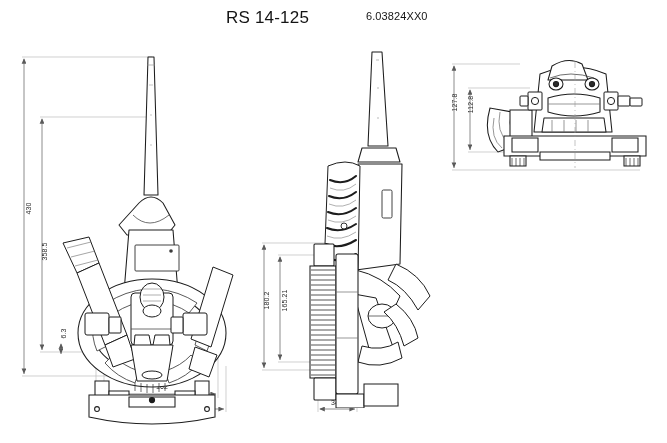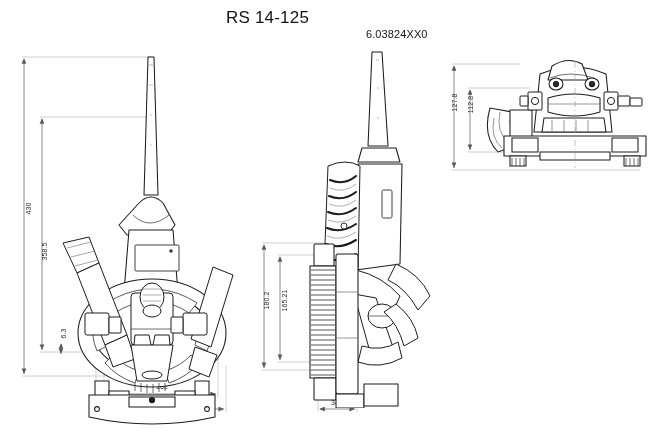--- a/index.html
+++ b/index.html
@@ -12,21 +12,21 @@
   .dim.vert{transform-origin:center center;transform:rotate(-90deg);}
   svg{position:absolute;left:0;top:0;}
   .vw{position:absolute;}
 </style>
 </head>
 <body>
 
 <div id="sheet">
 
   <div class="title" style="left:226px;top:8px;">RS 14-125</div>
-  <div class="partno" style="left:366px;top:28px;">6.03824XX0</div>
+  <div class="partno" style="left:366px;top:10px;">6.03824XX0</div>
 
   <svg width="667" height="443">
     <defs>
       <marker id="ar" markerWidth="8" markerHeight="8" refX="7" refY="3" orient="auto">
         <path d="M0,0 L7,3 L0,6 z" fill="#5a5a5a"></path>
       </marker>
       <marker id="arS" markerWidth="8" markerHeight="8" refX="1" refY="3" orient="auto">
         <path d="M7,0 L0,3 L7,6 z" fill="#5a5a5a"></path>
       </marker>
     </defs>

